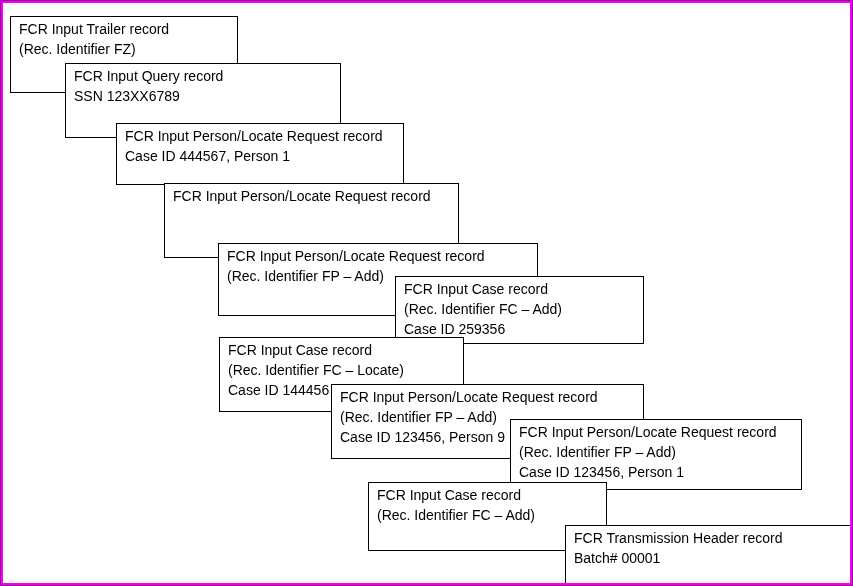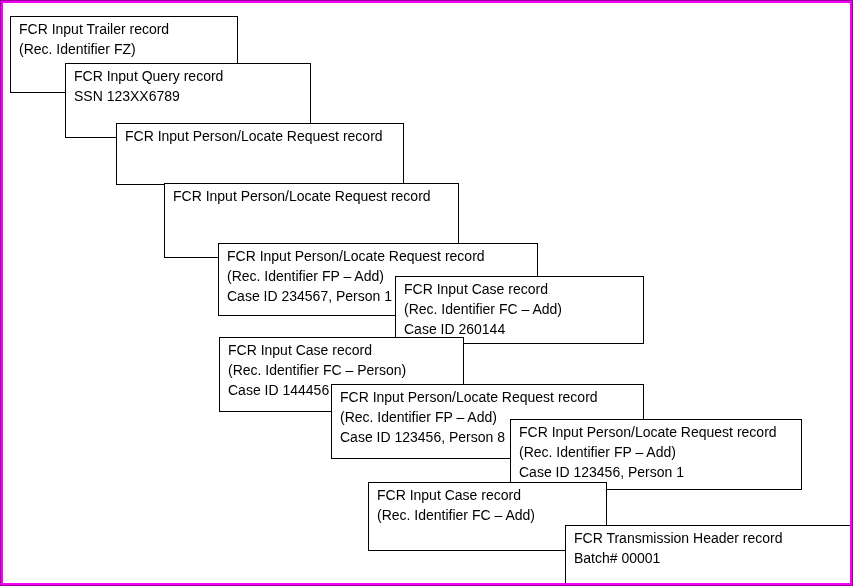--- a/index.html
+++ b/index.html
@@ -45,49 +45,49 @@
 </style>
 </head>
 <body>
 
 <div id="frame">
   <div id="boxes">
       <div class="record-box" style="left: 9px; top: 15px; width: 228px; height: 77px; z-index: 1;">
         <div class="record-line">FCR Input Trailer record</div>
         <div class="record-line">(Rec. Identifier FZ)</div>
       </div>
-      <div class="record-box" style="left: 64px; top: 62px; width: 246px; height: 75px; z-index: 2;">
+      <div class="record-box" style="left: 64px; top: 62px; width: 276px; height: 75px; z-index: 2;">
         <div class="record-line">FCR Input Query record</div>
         <div class="record-line">SSN 123XX6789</div>
       </div>
       <div class="record-box" style="left: 115px; top: 122px; width: 288px; height: 62px; z-index: 3;">
         <div class="record-line">FCR Input Person/Locate Request record</div>
+        <div class="record-line">Case ID 444567, Person 1</div>
       </div>
       <div class="record-box" style="left: 163px; top: 182px; width: 295px; height: 75px; z-index: 4;">
         <div class="record-line">FCR Input Person/Locate Request record</div>
       </div>
       <div class="record-box" style="left: 217px; top: 242px; width: 320px; height: 73px; z-index: 5;">
         <div class="record-line">FCR Input Person/Locate Request record</div>
         <div class="record-line">(Rec. Identifier FP – Add)</div>
-        <div class="record-line">Case ID 234567, Person 1</div>
       </div>
       <div class="record-box" style="left: 394px; top: 275px; width: 249px; height: 68px; z-index: 6;">
         <div class="record-line">FCR Input Case record</div>
         <div class="record-line">(Rec. Identifier FC – Add)</div>
-        <div class="record-line">Case ID 260144</div>
+        <div class="record-line">Case ID 259356</div>
       </div>
       <div class="record-box" style="left: 218px; top: 336px; width: 245px; height: 75px; z-index: 7;">
         <div class="record-line">FCR Input Case record</div>
-        <div class="record-line">(Rec. Identifier FC – Person)</div>
+        <div class="record-line">(Rec. Identifier FC – Locate)</div>
         <div class="record-line">Case ID 144456</div>
       </div>
       <div class="record-box" style="left: 330px; top: 383px; width: 313px; height: 75px; z-index: 8;">
         <div class="record-line">FCR Input Person/Locate Request record</div>
         <div class="record-line">(Rec. Identifier FP – Add)</div>
-        <div class="record-line">Case ID 123456, Person 8</div>
+        <div class="record-line">Case ID 123456, Person 9</div>
       </div>
       <div class="record-box" style="left: 509px; top: 418px; width: 292px; height: 71px; z-index: 9;">
         <div class="record-line">FCR Input Person/Locate Request record</div>
         <div class="record-line">(Rec. Identifier FP – Add)</div>
         <div class="record-line">Case ID 123456, Person 1</div>
       </div>
       <div class="record-box" style="left: 367px; top: 481px; width: 239px; height: 69px; z-index: 10;">
         <div class="record-line">FCR Input Case record</div>
         <div class="record-line">(Rec. Identifier FC – Add)</div>
       </div>

